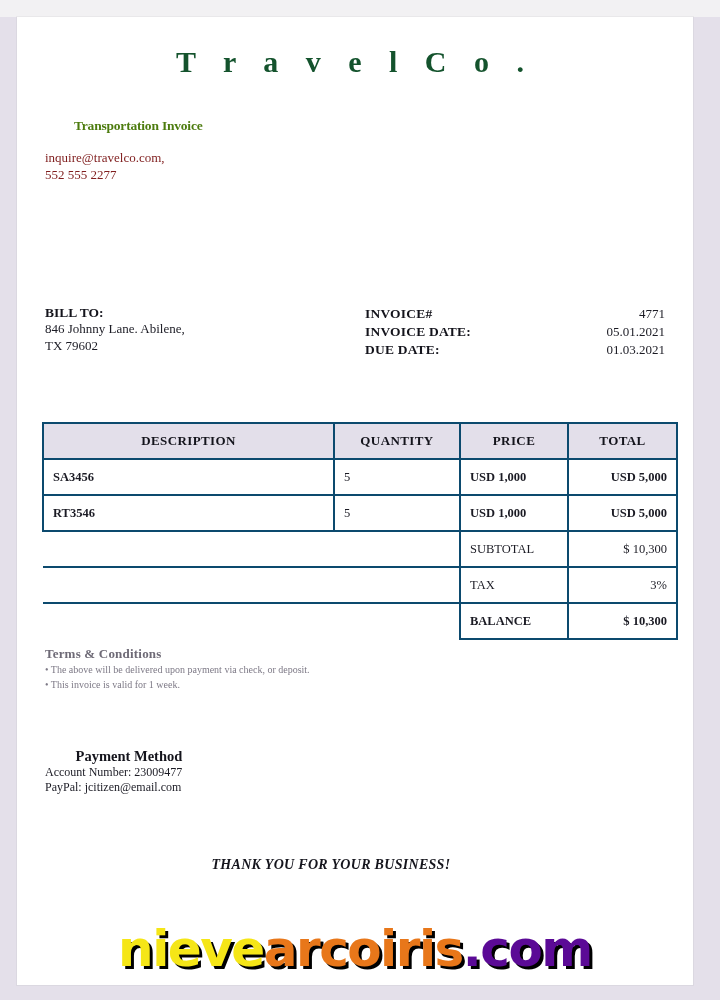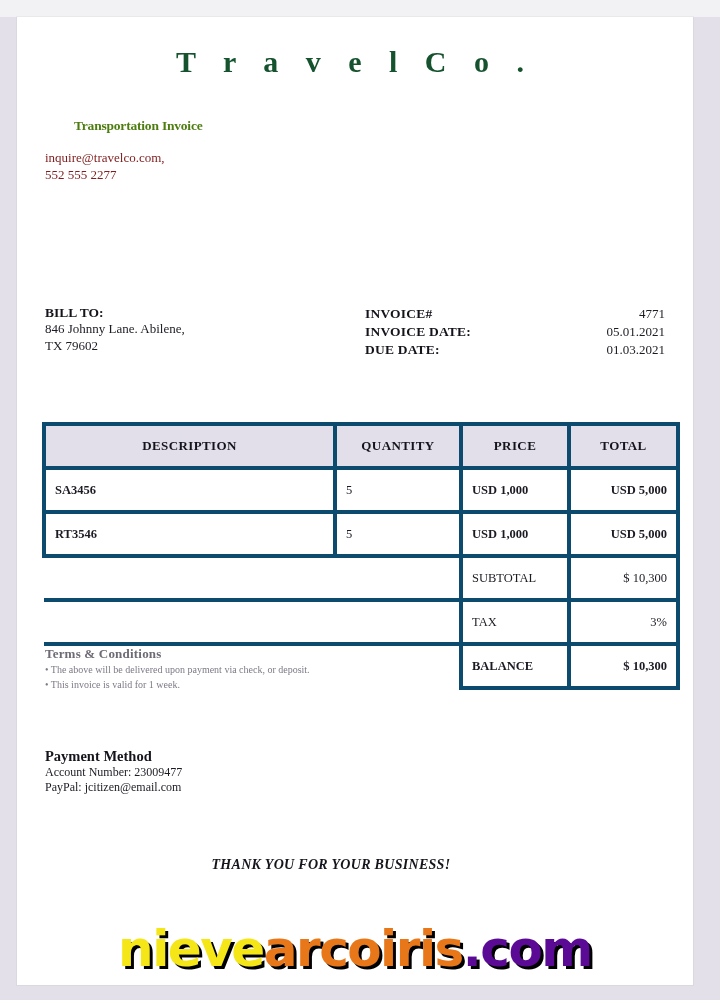--- a/index.html
+++ b/index.html
@@ -55,22 +55,22 @@
   .meta-row .k { font-size:13.5px; font-weight:700; color:#14141c; letter-spacing:0.2px; }
   .meta-row .v { font-size:13px; color:#1b1b24; }
 
   
   .tbl {
     position:absolute; left:25px; top:405px;
     width:634px; border-collapse:collapse;
     table-layout:fixed;
   }
   .tbl th, .tbl td {
-    border:4px solid #0c4a6e;
-    height:44px; padding:8px 9px;
+    border:2px solid #0c4a6e;
+    height:36px; padding:8px 9px;
     vertical-align:middle;
   }
   .tbl th {
     background:#e3dfea;
     font-size:13px; font-weight:700; color:#14141c;
     text-align:center; letter-spacing:0.4px;
   }
   .tbl td { font-size:12.5px; color:#1b1b24; }
   .c-desc { width:291px; }
   .c-qty  { width:126px; }
@@ -85,21 +85,21 @@
   .sum-lbl.light { font-weight:400; }
   .bal { font-weight:700; font-size:13.5px; }
 
   
   .terms { position:absolute; left:28px; top:629px; }
   .terms-title { font-size:13px; font-weight:700; color:#6e6a76; letter-spacing:0.2px; }
   .terms-li { font-size:10px; color:#7d7986; line-height:1.5; }
 
   
   .pay { position:absolute; left:28px; top:731px; }
-  .pay-title { font-size:14.5px; font-weight:700; color:#14141c; }
+  .pay-title { font-size:14.5px; font-weight:700; color:#14141c;text-align:right; }
   .pay-ln { font-size:12px; color:#1b1b24; line-height:1.25; }
 
   
   .thanks {
     position:absolute; left:0; top:840px; width:628px;
     text-align:center;
     font-size:14px; font-weight:700; font-style:italic;
     color:#15151d; letter-spacing:0.3px;
   }
 

